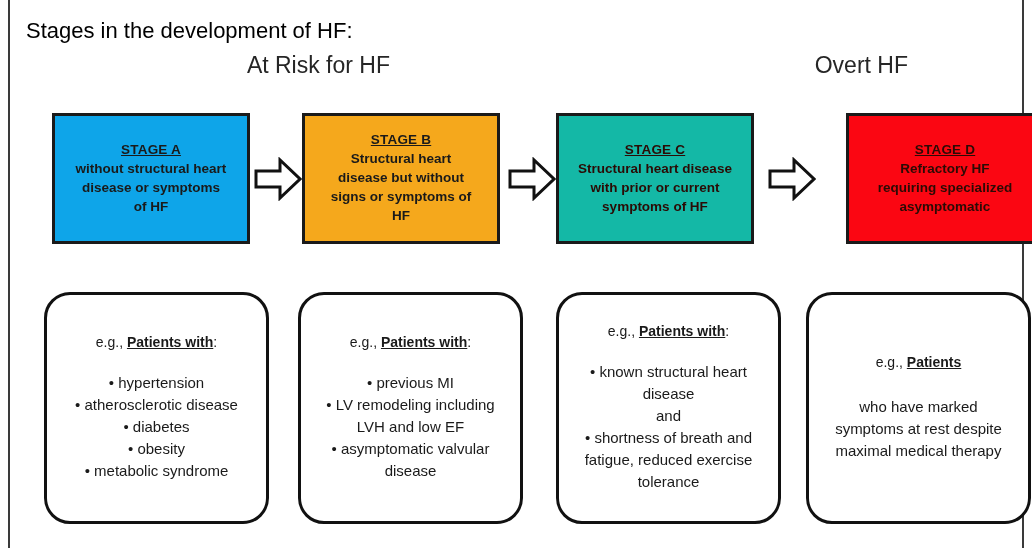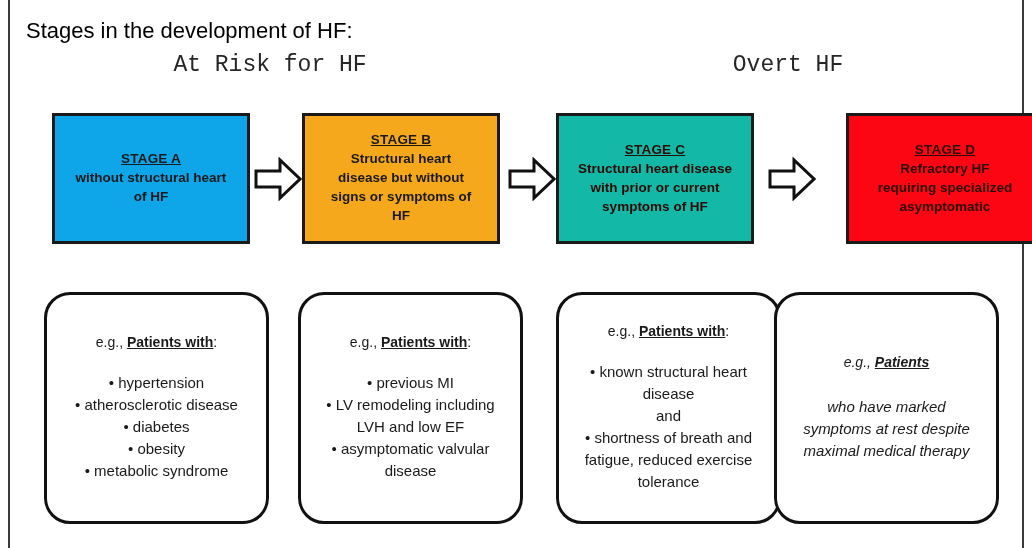--- a/index.html
+++ b/index.html
@@ -35,23 +35,22 @@
     line-height: 34px;
     color: #000000;
     white-space: nowrap;
   }
   .group-label {
     position: absolute;
     top: 52px;
     font-size: 23px;
     line-height: 27px;
     color: #262626;
-    text-align: center;
+    text-align: right;
     white-space: nowrap;
-    font-family: Liberation Mono, monospace;
   }
   .group-label.at-risk { left: 150px; width: 240px; }
   .group-label.overt   { left: 668px; width: 240px; }
 
   
   .stage-box {
     position: absolute;
     top: 113px;
     width: 198px;
     height: 131px;
@@ -109,21 +108,21 @@
     display: flex;
     flex-direction: column;
     align-items: center;
     justify-content: center;
     text-align: center;
     padding: 8px 10px;
   }
   #example-a { left: 44px; }
   #example-b { left: 298px; }
   #example-c { left: 556px; }
-  #example-d { left: 774px; font-style: italic; }
+  #example-d { left: 806px; }
 
   .eg-head {
     font-size: 14px;
     color: #1a1a1a;
     margin-bottom: 22px;
     white-space: nowrap;
   }
   .eg-head .eg-strong {
     font-weight: bold;
     text-decoration: underline;
@@ -146,20 +145,21 @@
 
   <div class="slide-title">Stages in the development of HF:</div>
 
   <div class="group-label at-risk">At Risk for HF</div>
   <div class="group-label overt">Overt HF</div>
 
   <div class="stage-box" id="stage-a" style="background: #0ea5e9;">
     <div class="stage-name">STAGE A</div>
     <div class="stage-desc">
         <div>without structural heart</div>
+        <div>disease or symptoms</div>
         <div>of HF</div>
       </div>
   </div>
   <div class="stage-box" id="stage-b" style="background: rgb(245, 168, 28);">
     <div class="stage-name">STAGE B</div>
     <div class="stage-desc">
         <div>Structural heart</div>
         <div>disease but without</div>
         <div>signs or symptoms of</div>
         <div>HF</div>

